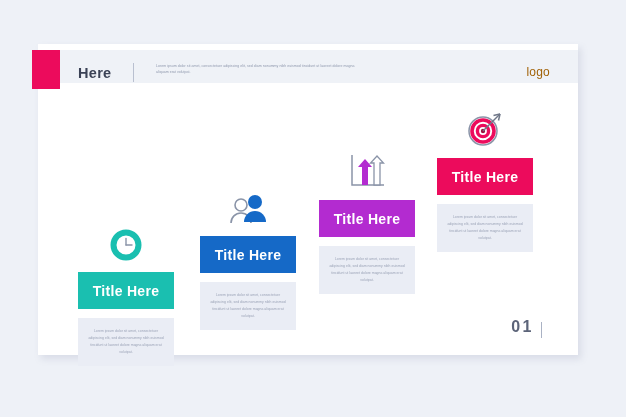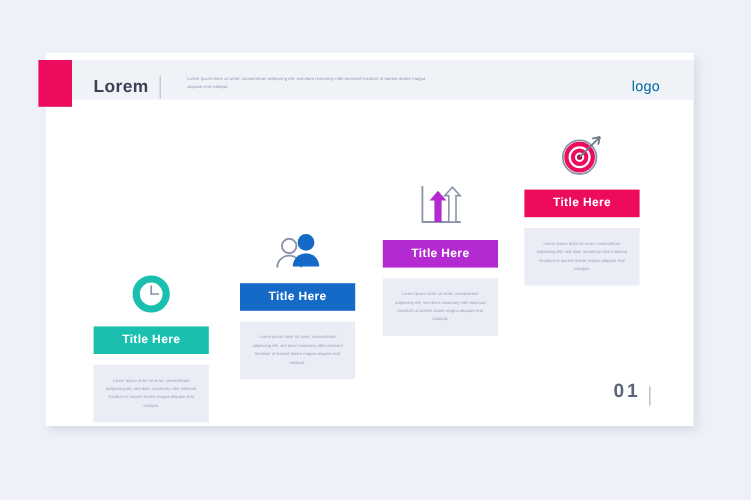--- a/index.html
+++ b/index.html
@@ -67,21 +67,21 @@
     font-size: 3.5px;
     line-height: 1.85;
     color: #8f98ad;
     letter-spacing: 0.05px;
   }
   .header-logo {
     position: absolute;
     right: 28px;
     top: 15px;
     font-size: 12px;
-    color: #0369a1;
+    color: #a16207;
     letter-spacing: 0.2px;
   }
 
   
   .page-number {
     position: absolute;
     right: 44px;
     bottom: 19px;
     font-size: 16px;
     font-weight: bold;
@@ -103,26 +103,26 @@
     width: 96px;
   }
   .step-icon {
     height: 46px;
     display: flex;
     align-items: flex-end;
     justify-content: center;
     margin-bottom: 10px;
   }
   .step-banner {
-    height: 23px;
+    height: 37px;
     display: flex;
     align-items: center;
     justify-content: center;
     color: #ffffff;
-    font-size: 10px;
+    font-size: 14px;
     font-weight: bold;
     letter-spacing: 0.3px;
   }
   .step-body {
     margin-top: 9px;
     background: #eaedf5;
     padding: 10px 8px;
     font-size: 3.4px;
     line-height: 2.05;
     color: #9aa2b6;
@@ -140,21 +140,21 @@
   .banner-purple { background: #b32bd0; }
   .banner-pink   { background: #ec0b5c; }
 </style>
 </head>
 <body>
 
 <div class="slide">
 
   <div class="header-band">
     <div class="header-accent"></div>
-    <div class="header-title">Lorem</div>
+    <div class="header-title">Here</div>
     <div class="header-divider"></div>
     <div class="header-body">Lorem ipsum dolor sit amet, consectetuer adipiscing elit, sed diam nonummy nibh euismod tincidunt ut laoreet dolore magna aliquam erat volutpat.</div>
     <div class="header-logo">logo</div>
   </div>
 
   <div class="step step-1">
     <div class="step-icon">
       <svg width="34" height="34" viewBox="0 0 34 34">
         <circle cx="17" cy="17" r="12.5" fill="none" stroke="#1abfb0" stroke-width="6"></circle>
         <line x1="17" y1="17" x2="17" y2="10.5" stroke="#8a94a8" stroke-width="1.4" stroke-linecap="round"></line>

